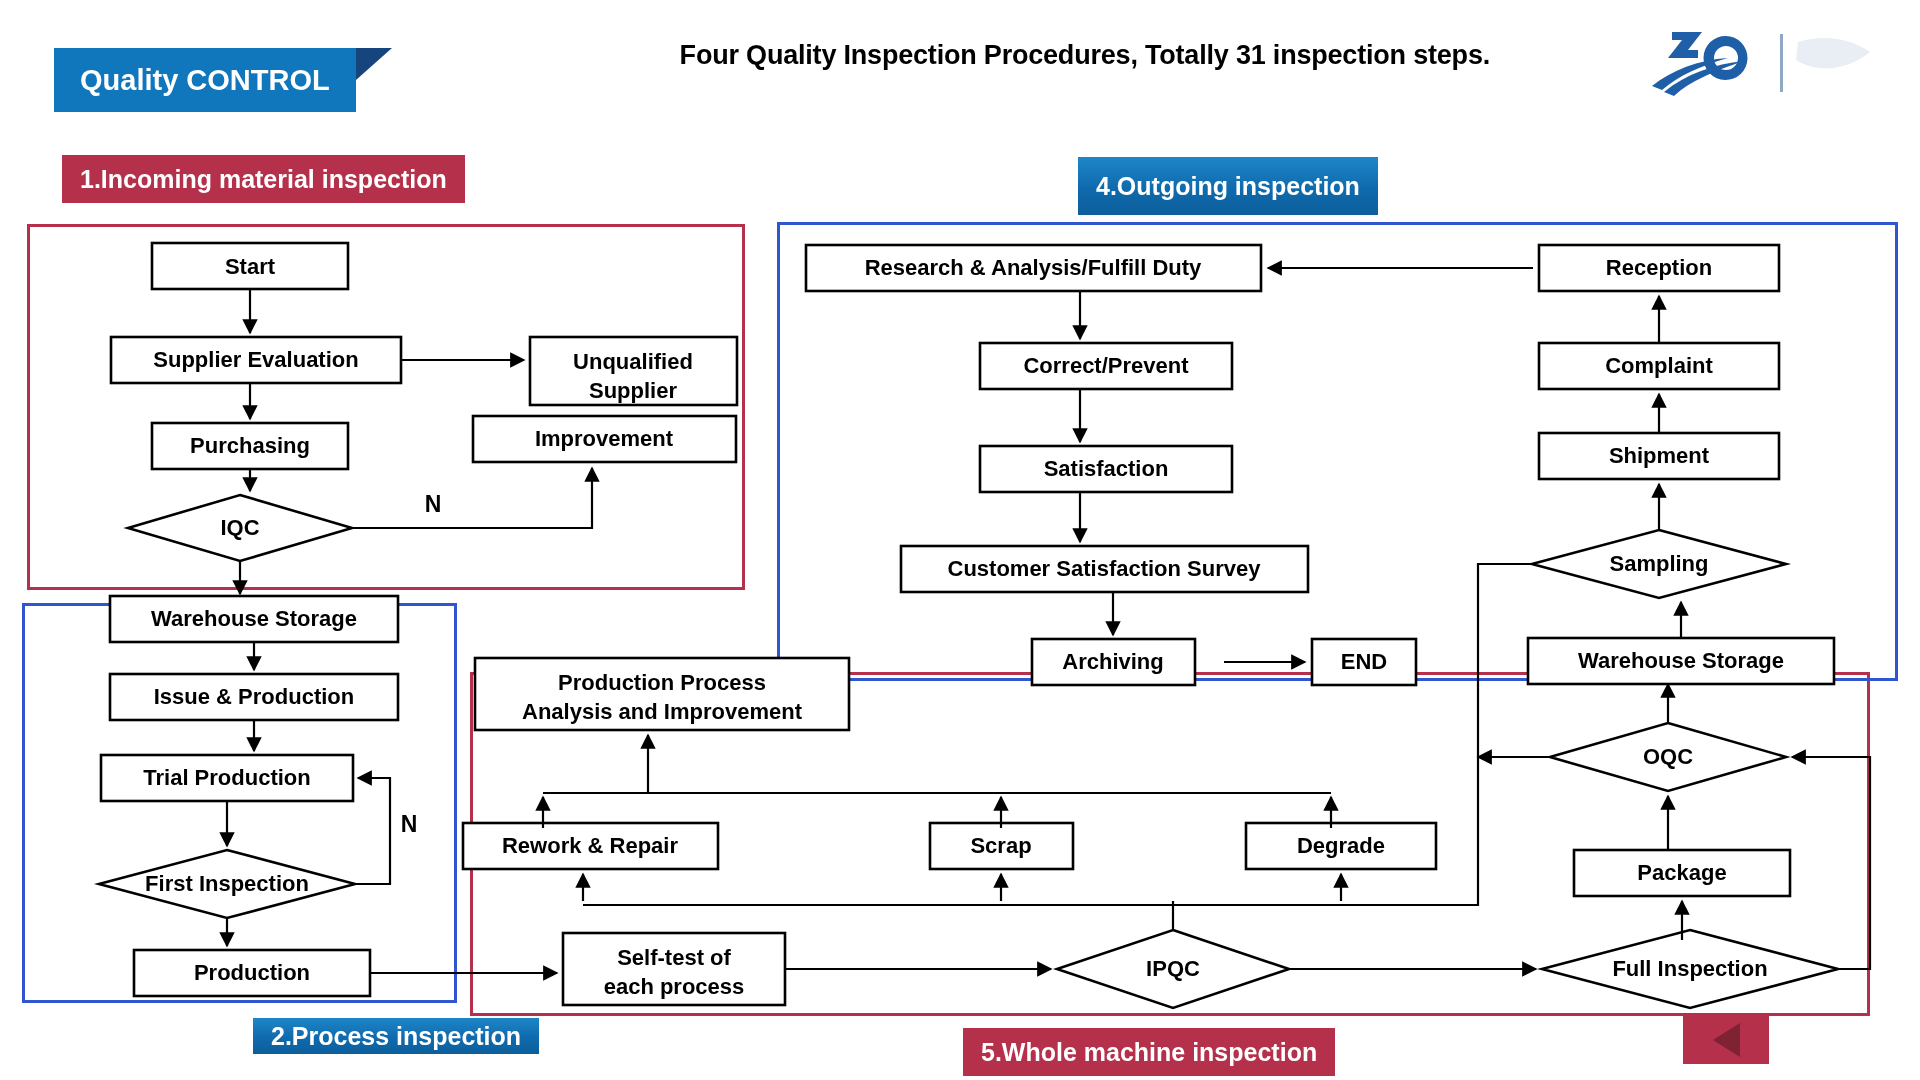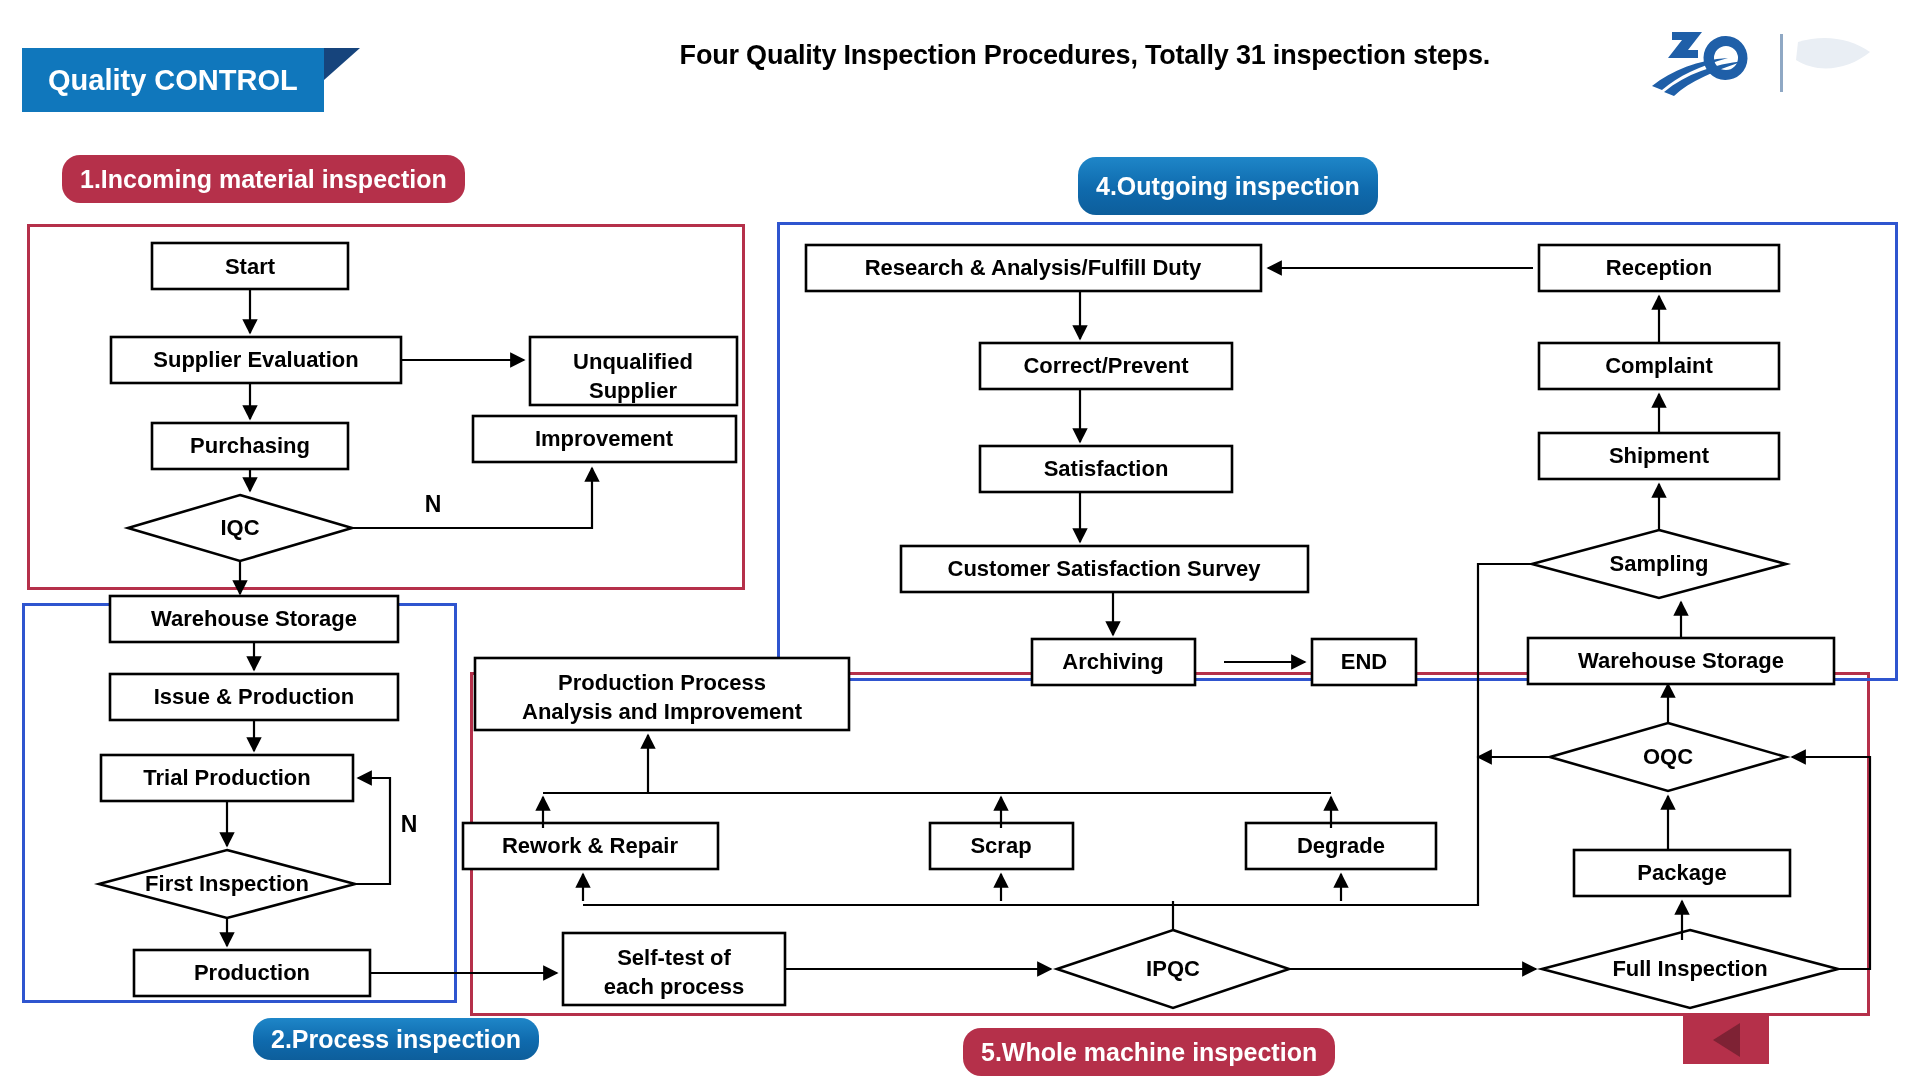--- a/index.html
+++ b/index.html
@@ -24,21 +24,21 @@
     text-align: right;
     font-size: 27px;
     font-weight: bold;
     color: #000000;
     letter-spacing: -0.2px;
   }
 
   
   #qc-banner {
     position: absolute;
-    left: 22px;
+    left: 54px;
     top: 48px;
     height: 64px;
     display: flex;
     align-items: center;
   }
   #qc-banner .qc-body {
     background: #1077BC;
     color: #ffffff;
     font-size: 29px;
     font-weight: bold;
@@ -58,27 +58,26 @@
   
   .pill {
     position: absolute;
     color: #ffffff;
     font-size: 25px;
     font-weight: bold;
     display: flex;
     align-items: center;
     padding: 0 18px;
     white-space: nowrap;
-    border-radius: 18px;
   }
   .pill.red  { background: #B5304A; }
   .pill.blue { background: linear-gradient(180deg,#1e86c8 0%,#0f6aad 55%,#0d5e9b 100%); }
 
   #pill-1 { left: 62px;  top: 155px;  height: 48px; }
-  #pill-2 { left: 253px; top: 1018px; height: 42px; }
+  #pill-2 { left: 253px; top: 1018px; height: 36px; }
   #pill-3 { left: 963px; top: 1028px; height: 48px; }
   #pill-4 { left: 1078px; top: 157px; height: 58px; }
 
   
   .frame {
     position: absolute;
     background: transparent;
     box-sizing: border-box;
   }
   .frame-red  { border: 3px solid #B5304A; }

